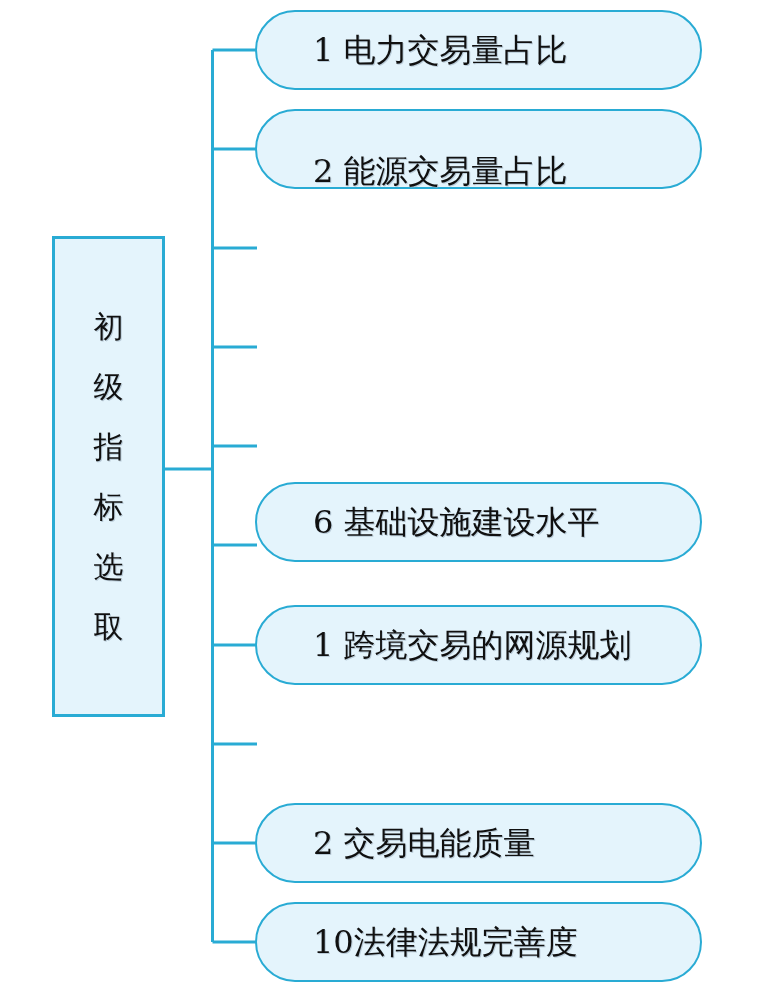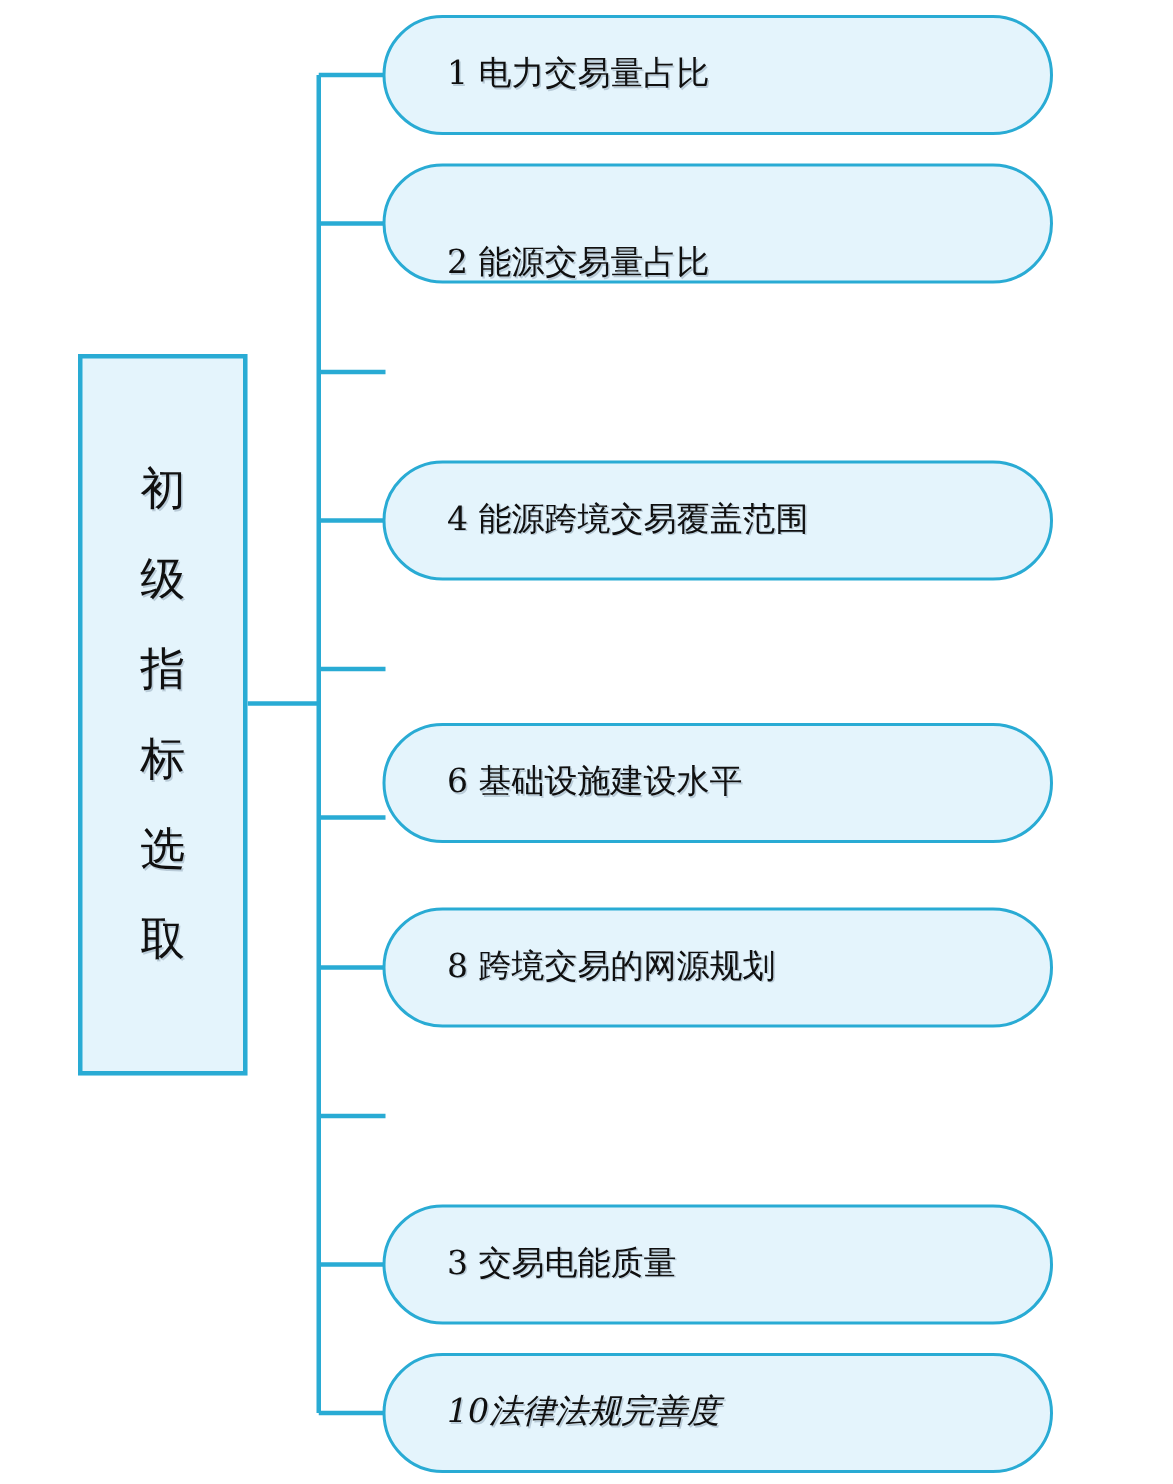--- a/index.html
+++ b/index.html
@@ -62,25 +62,26 @@
     height: 80px;
     box-sizing: border-box;
     background: #e4f4fc;
     border: 2.5px solid #29abd4;
     border-radius: 40px;
     display: flex;
     align-items: center;
   }
   .leaf-label {
     padding-left: 41px;
-    font-size: 22px;
+    font-size: 32px;
     line-height: 1;
     color: #101010;
     white-space: nowrap;
     text-shadow: 1px 1px 0 rgba(150,170,185,0.55);
+    margin-left: 15px;
   }
 </style>
 </head>
 <body>
 
 <div id="diagram-root">
 
   <svg id="connector-layer" viewBox="0 0 782 989" width="782" height="989" xmlns="http://www.w3.org/2000/svg">
     <g fill="none" stroke="#29abd4" stroke-width="3" stroke-linecap="butt">
 
@@ -109,29 +110,26 @@
     <span class="root-char">选</span>
     <span class="root-char">取</span>
   </div>
 
   <div class="leaf-node" style="top:10px;">
     <span class="leaf-label">1 电力交易量占比</span>
   </div>
   <div class="leaf-node" style="top:109px;align-items:flex-end;">
     <span class="leaf-label">2 能源交易量占比</span>
   </div>
-  <div class="leaf-node" style="top:307px;">
-    <span class="leaf-label">4 能源跨境交易覆盖范围</span>
-  </div>
   <div class="leaf-node" style="top:482px;">
     <span class="leaf-label">6 基础设施建设水平</span>
   </div>
   <div class="leaf-node" style="top:605px;">
-    <span class="leaf-label">8 跨境交易的网源规划</span>
+    <span class="leaf-label">1 跨境交易的网源规划</span>
   </div>
   <div class="leaf-node" style="top:803px;">
-    <span class="leaf-label">3 交易电能质量</span>
+    <span class="leaf-label">2 交易电能质量</span>
   </div>
-  <div class="leaf-node" style="top:902px;font-style:italic;">
+  <div class="leaf-node" style="top:902px;">
     <span class="leaf-label">10法律法规完善度</span>
   </div>
 
 </div>
 
 </body></html>

